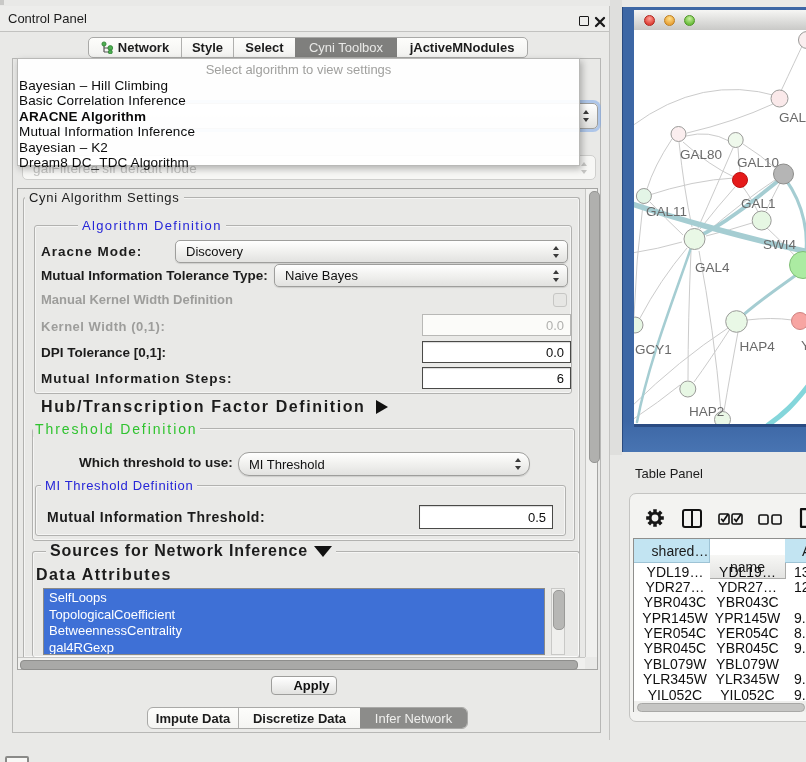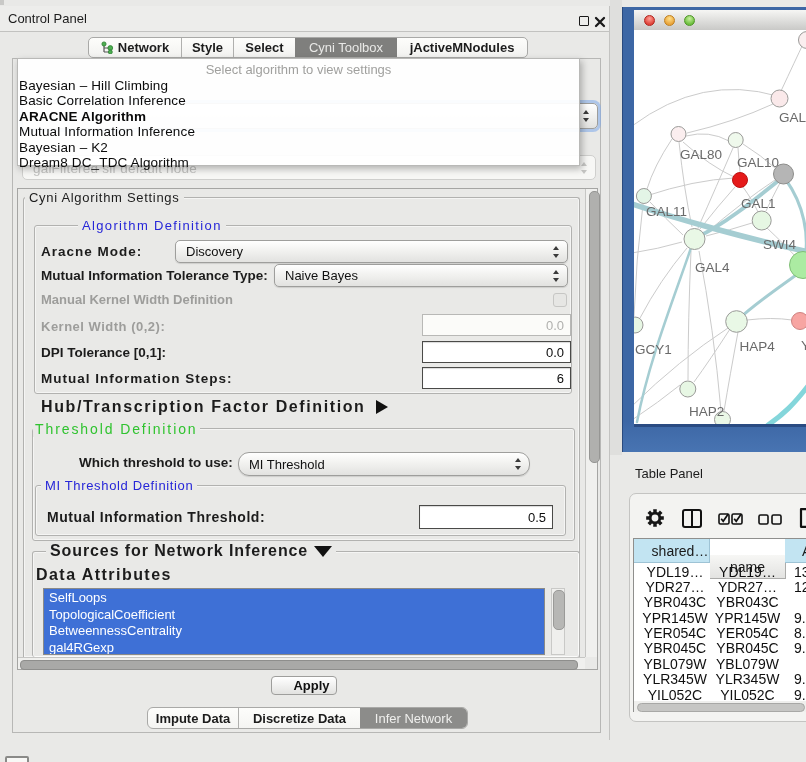--- a/index.html
+++ b/index.html
@@ -97,21 +97,21 @@
     <span class="cv">Discovery</span>
     <span class="spin"></span>
   </div>
   <span class="abs lbl" style="left:41px;top:268px;">Mutual Information Tolerance Type:</span>
   <div class="abs combo" style="left:274px;top:264px;width:292px;height:21px;">
     <span class="cv">Naive Bayes</span>
     <span class="spin"></span>
   </div>
   <span class="abs lbld" style="left:41px;top:292px;">Manual Kernel Width Definition</span>
   <span class="abs" style="left:553px;top:293px;width:14px;height:14px;background:#e6e6e4;border:1px solid #c6c6c4;border-radius:3px;box-sizing:border-box;"></span>
-  <span class="abs lbld" style="left:41px;top:319px;letter-spacing:.5px;">Kernel Width (0,2):</span>
+  <span class="abs lbld" style="left:41px;top:319px;letter-spacing:.5px;">Kernel Width (0,1):</span>
   <div class="abs fldd" style="left:422px;top:314px;width:149px;height:22px;box-sizing:border-box;">
     <span class="fv">0.0</span>
   </div>
   <span class="abs lbl" style="left:41px;top:345px;">DPI Tolerance [0,1]:</span>
   <div class="abs fld" style="left:422px;top:341px;width:149px;height:22px;box-sizing:border-box;">
     <span class="fv">0.0</span>
   </div>
   <span class="abs lbl" style="left:41px;top:371px;letter-spacing:1px;">Mutual Information Steps:</span>
   <div class="abs fld" style="left:422px;top:367px;width:149px;height:22px;box-sizing:border-box;">
     <span class="fv">6</span>

